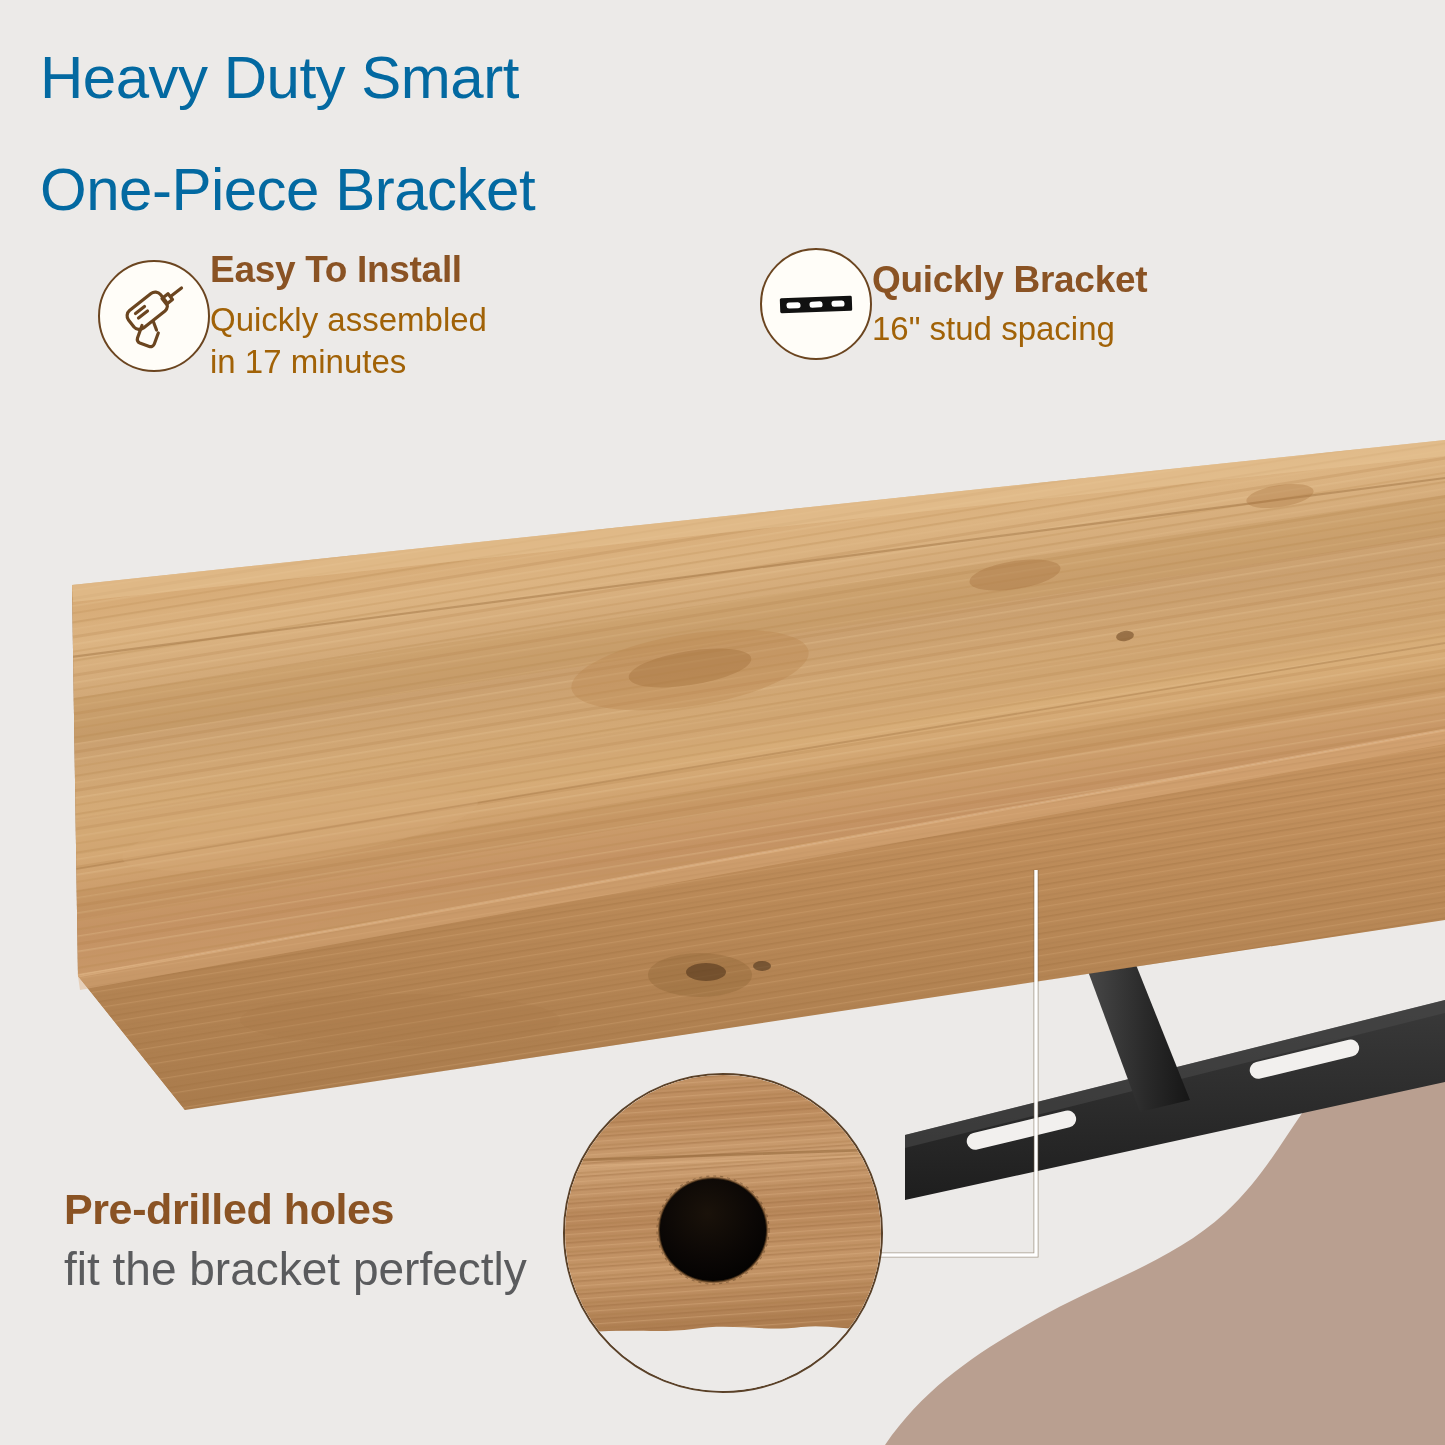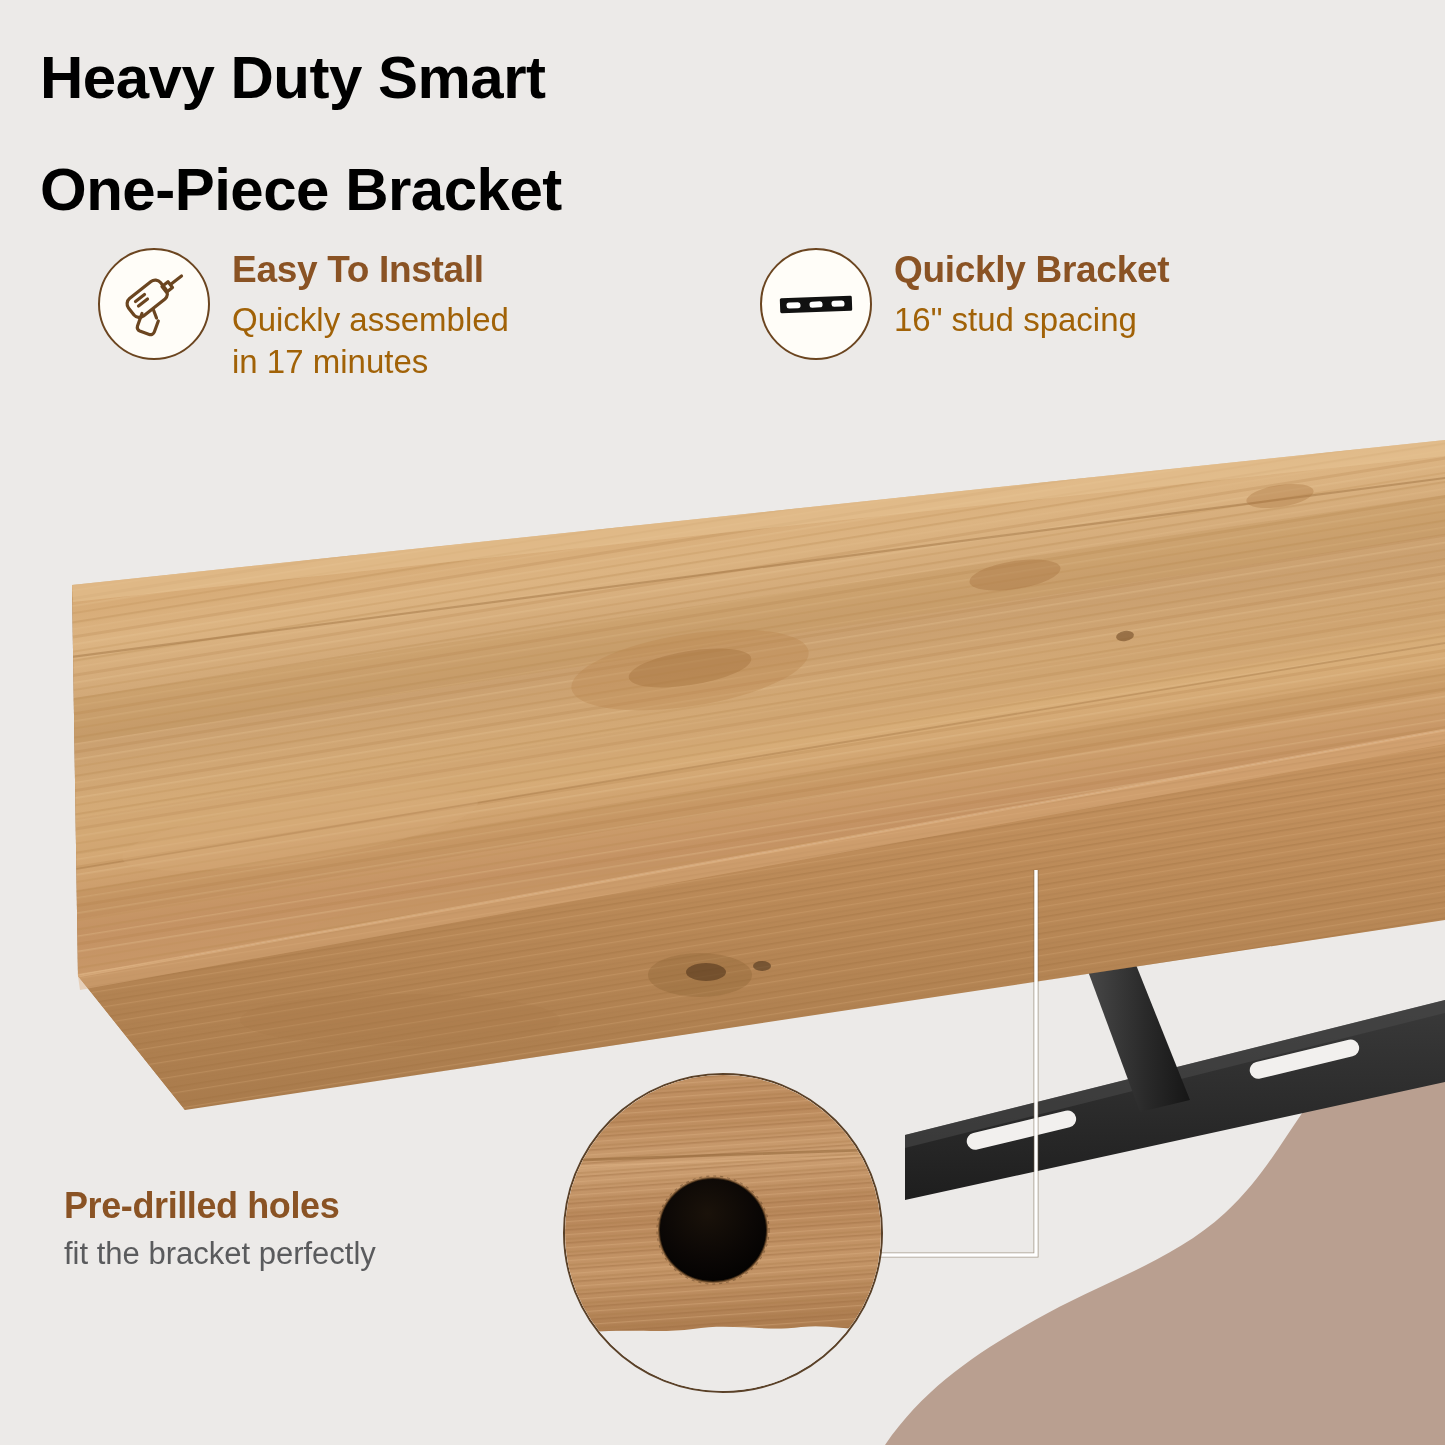--- a/index.html
+++ b/index.html
@@ -11,28 +11,28 @@
     position:relative;
   }
   .stage{position:absolute;inset:0;width:1445px;height:1445px;overflow:hidden;}
 
   
   .blob{position:absolute;right:0;bottom:0;width:560px;height:430px;pointer-events:none;}
 
   
   .headline{
     position:absolute;left:40px;top:44px;width:860px;
-    font-size:60px;line-height:1.13;font-weight:bold;
+    font-size:60px;line-height:1.13;font-weight:normal;
     letter-spacing:-0.5px;
-    color:#000000;
+    color:#0369a1;
   }
   .headline .l2{display:block;margin-top:44px;}
 
   
-  .feature{position:absolute;display:flex;align-items:flex-start;gap:22px;}
+  .feature{position:absolute;display:flex;align-items:center;}
   #feature-0{left:98px;top:248px;}
   #feature-1{left:760px;top:248px;}
 
   .badge{
     width:112px;height:112px;border-radius:50%;
     background:#fffdf8;border:2px solid #6b4520;
     flex:0 0 112px;display:flex;align-items:center;justify-content:center;
     box-sizing:border-box;
   }
   .feature-text{padding-top:2px;}
@@ -41,25 +41,25 @@
     letter-spacing:-0.3px;line-height:1.1;margin-bottom:8px;white-space:nowrap;
   }
   .feature-desc{
     font-size:33px;color:#a16207;line-height:1.28;font-weight:400;
   }
   .feature-desc span{display:block;white-space:nowrap;}
 
   
   .caption{position:absolute;left:64px;top:1186px;width:520px;}
   .caption-title{
-    font-size:36px;font-weight:bold;color:#8a5324;letter-spacing:-0.4px;
+    font-size:43px;font-weight:bold;color:#8a5324;letter-spacing:-0.4px;
     line-height:1.1;margin-bottom:10px;white-space:nowrap;
   }
   .caption-sub{
-    font-size:31px;color:#5a5b5d;line-height:1.15;white-space:nowrap;
+    font-size:46px;color:#5a5b5d;line-height:1.15;white-space:nowrap;
   }
 
   
   .product{position:absolute;left:0;top:400px;width:1445px;height:820px;}
 
   
   .magnifier{
     position:absolute;left:563px;top:1073px;width:320px;height:320px;
     border-radius:50%;overflow:hidden;border:2px solid #5a4128;box-sizing:border-box;
   }

